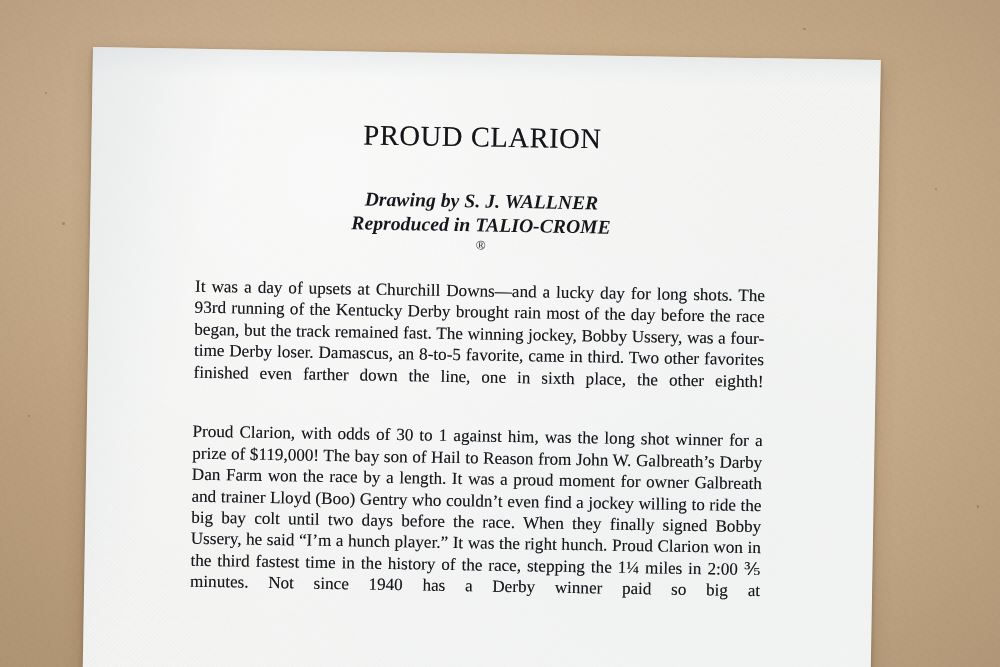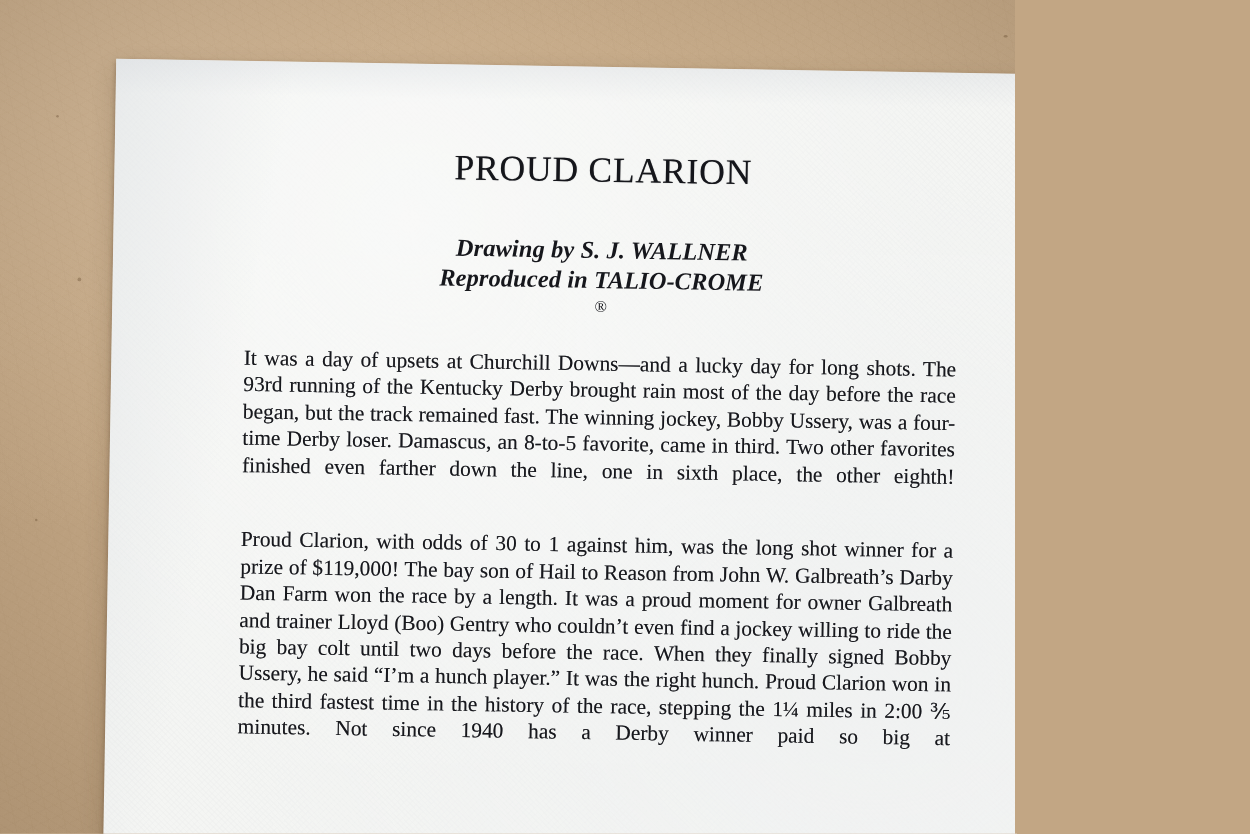--- a/index.html
+++ b/index.html
@@ -9,21 +9,21 @@
     height: 667px;
     overflow: hidden;
   }
   body {
     font-family: "Liberation Serif", "DejaVu Serif", serif;
     background: #c2a684;
   }
 
   #scene {
     position: relative;
-    width: 812px;
+    width: 1000px;
     height: 667px;
     overflow: hidden;
   }
 
   
   .backdrop {
     position: absolute;
     inset: 0;
     background-color: #c3a785;
     background-image:

